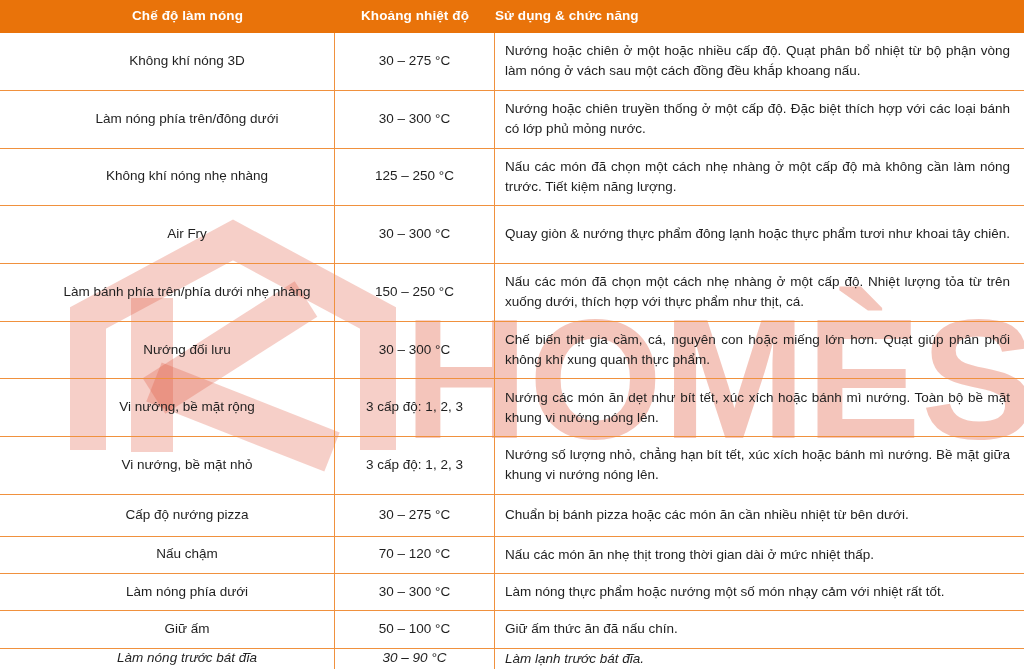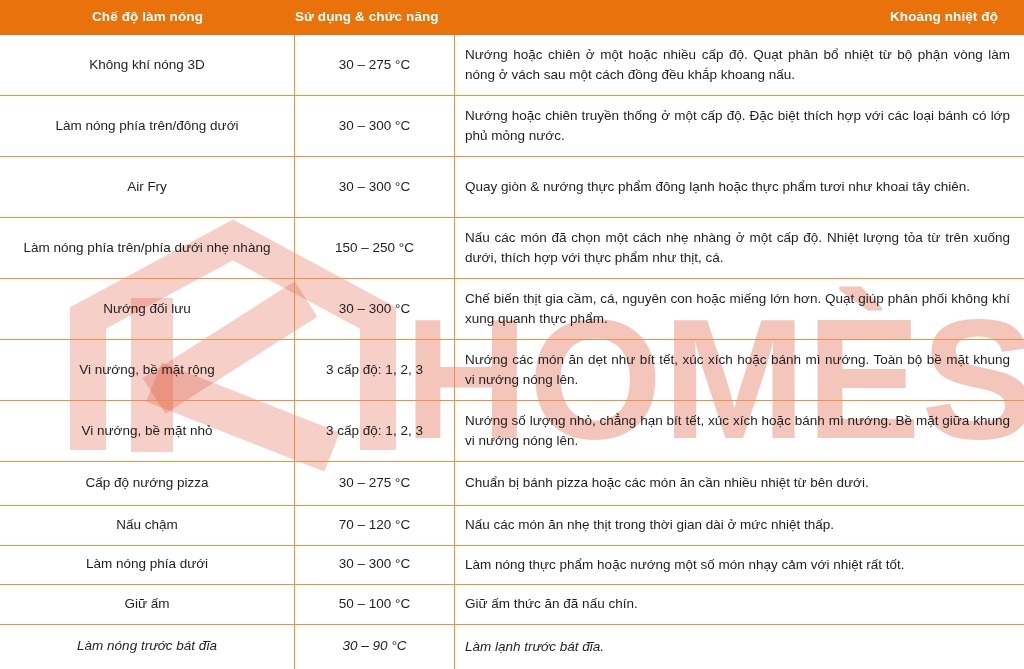--- a/index.html
+++ b/index.html
@@ -20,21 +20,21 @@
   }
   .page{position:relative;width:1024px;height:669px;overflow:hidden;background:var(--background);}
 
   
   .watermark{position:absolute;left:0;top:0;width:1024px;height:669px;z-index:0;pointer-events:none;}
   .wm-stroke{fill:none;stroke:var(--watermark);stroke-opacity:.28;}
   .wm-text{fill:var(--watermark);fill-opacity:.34;font-family:"Liberation Sans","DejaVu Sans",sans-serif;font-weight:bold;}
 
   
   .tbl{position:relative;z-index:1;width:1024px;height:669px;display:flex;flex-direction:column;}
-  .tr{display:flex;width:100%;border-bottom:1px solid var(--border);background:transparent;}
+  .tr{display:flex;width:100%;border-bottom:1px solid var(--border);background:transparent;padding-left:40px;}
   .tr.thead{background:var(--header-bg);border-bottom:none;height:35px;}
   .h50{height:61px;}
   .h44{height:44px;}
   .h39{height:39.5px;}
   .hfill{flex:1 1 auto;border-bottom:none;font-style:italic;}
   .td,.th{display:flex;align-items:center;justify-content:center;}
   .c1{width:295px;flex:0 0 295px;}
   .c2{width:160px;flex:0 0 160px;}
   .c3{flex:1 1 auto;justify-content:center;padding:0 14px 0 10px;}
   .td.c1,.td.c2{border-right:1px solid var(--border);text-align:center;padding:0 6px;}
@@ -59,26 +59,26 @@
     </g>
     <text class="wm-text" x="404" y="438" font-size="170" textLength="632" lengthAdjust="spacingAndGlyphs">HOMÈS</text>
   </svg>
 
   <div class="tbl">
 
     <div class="tr thead">
       <div class="th c1">
           <span class="cell-text">Chế độ làm nóng</span>
         </div>
+      <div class="th c2">
+          <span class="cell-text">Khoảng nhiệt độ</span>
+        </div>
       <div class="th c3">
           <span class="cell-text">Sử dụng &amp; chức năng</span>
         </div>
-      <div class="th c2">
-          <span class="cell-text">Khoảng nhiệt độ</span>
-        </div>
     </div>
 
     <div class="tr h50">
       <div class="td c1">
           <span class="cell-text">Không khí nóng 3D</span>
         </div>
       <div class="td c2">
           <span class="cell-text">30 – 275 °C</span>
         </div>
       <div class="td c3">
@@ -91,36 +91,47 @@
           <span class="cell-text">Làm nóng phía trên/đông dưới</span>
         </div>
       <div class="td c2">
           <span class="cell-text">30 – 300 °C</span>
         </div>
       <div class="td c3">
           <span class="cell-text">Nướng hoặc chiên truyền thống ở một cấp độ. Đặc biệt thích hợp với các loại bánh có lớp phủ mỏng nước.</span>
         </div>
     </div>
 
+    <div class="tr h50">
+      <div class="td c1">
+          <span class="cell-text">Không khí nóng nhẹ nhàng</span>
+        </div>
+      <div class="td c2">
+          <span class="cell-text">125 – 250 °C</span>
+        </div>
+      <div class="td c3">
+          <span class="cell-text">Nấu các món đã chọn một cách nhẹ nhàng ở một cấp độ mà không cần làm nóng trước. Tiết kiệm năng lượng.</span>
+        </div>
+    </div>
 
     <div class="tr h50">
       <div class="td c1">
           <span class="cell-text">Air Fry</span>
         </div>
       <div class="td c2">
           <span class="cell-text">30 – 300 °C</span>
         </div>
       <div class="td c3">
           <span class="cell-text">Quay giòn &amp; nướng thực phẩm đông lạnh hoặc thực phẩm tươi như khoai tây chiên.</span>
         </div>
     </div>
 
     <div class="tr h50">
       <div class="td c1">
-          <span class="cell-text">Làm nóng phía trên/phía dưới nhẹ nhàng</span>
+          <span class="cell-text">Làm bánh phía trên/phía dưới nhẹ nhàng</span>
         </div>
       <div class="td c2">
           <span class="cell-text">150 – 250 °C</span>
         </div>
       <div class="td c3">
           <span class="cell-text">Nấu các món đã chọn một cách nhẹ nhàng ở một cấp độ. Nhiệt lượng tỏa từ trên xuống dưới, thích hợp với thực phẩm như thịt, cá.</span>
         </div>
     </div>
 
     <div class="tr h50">

